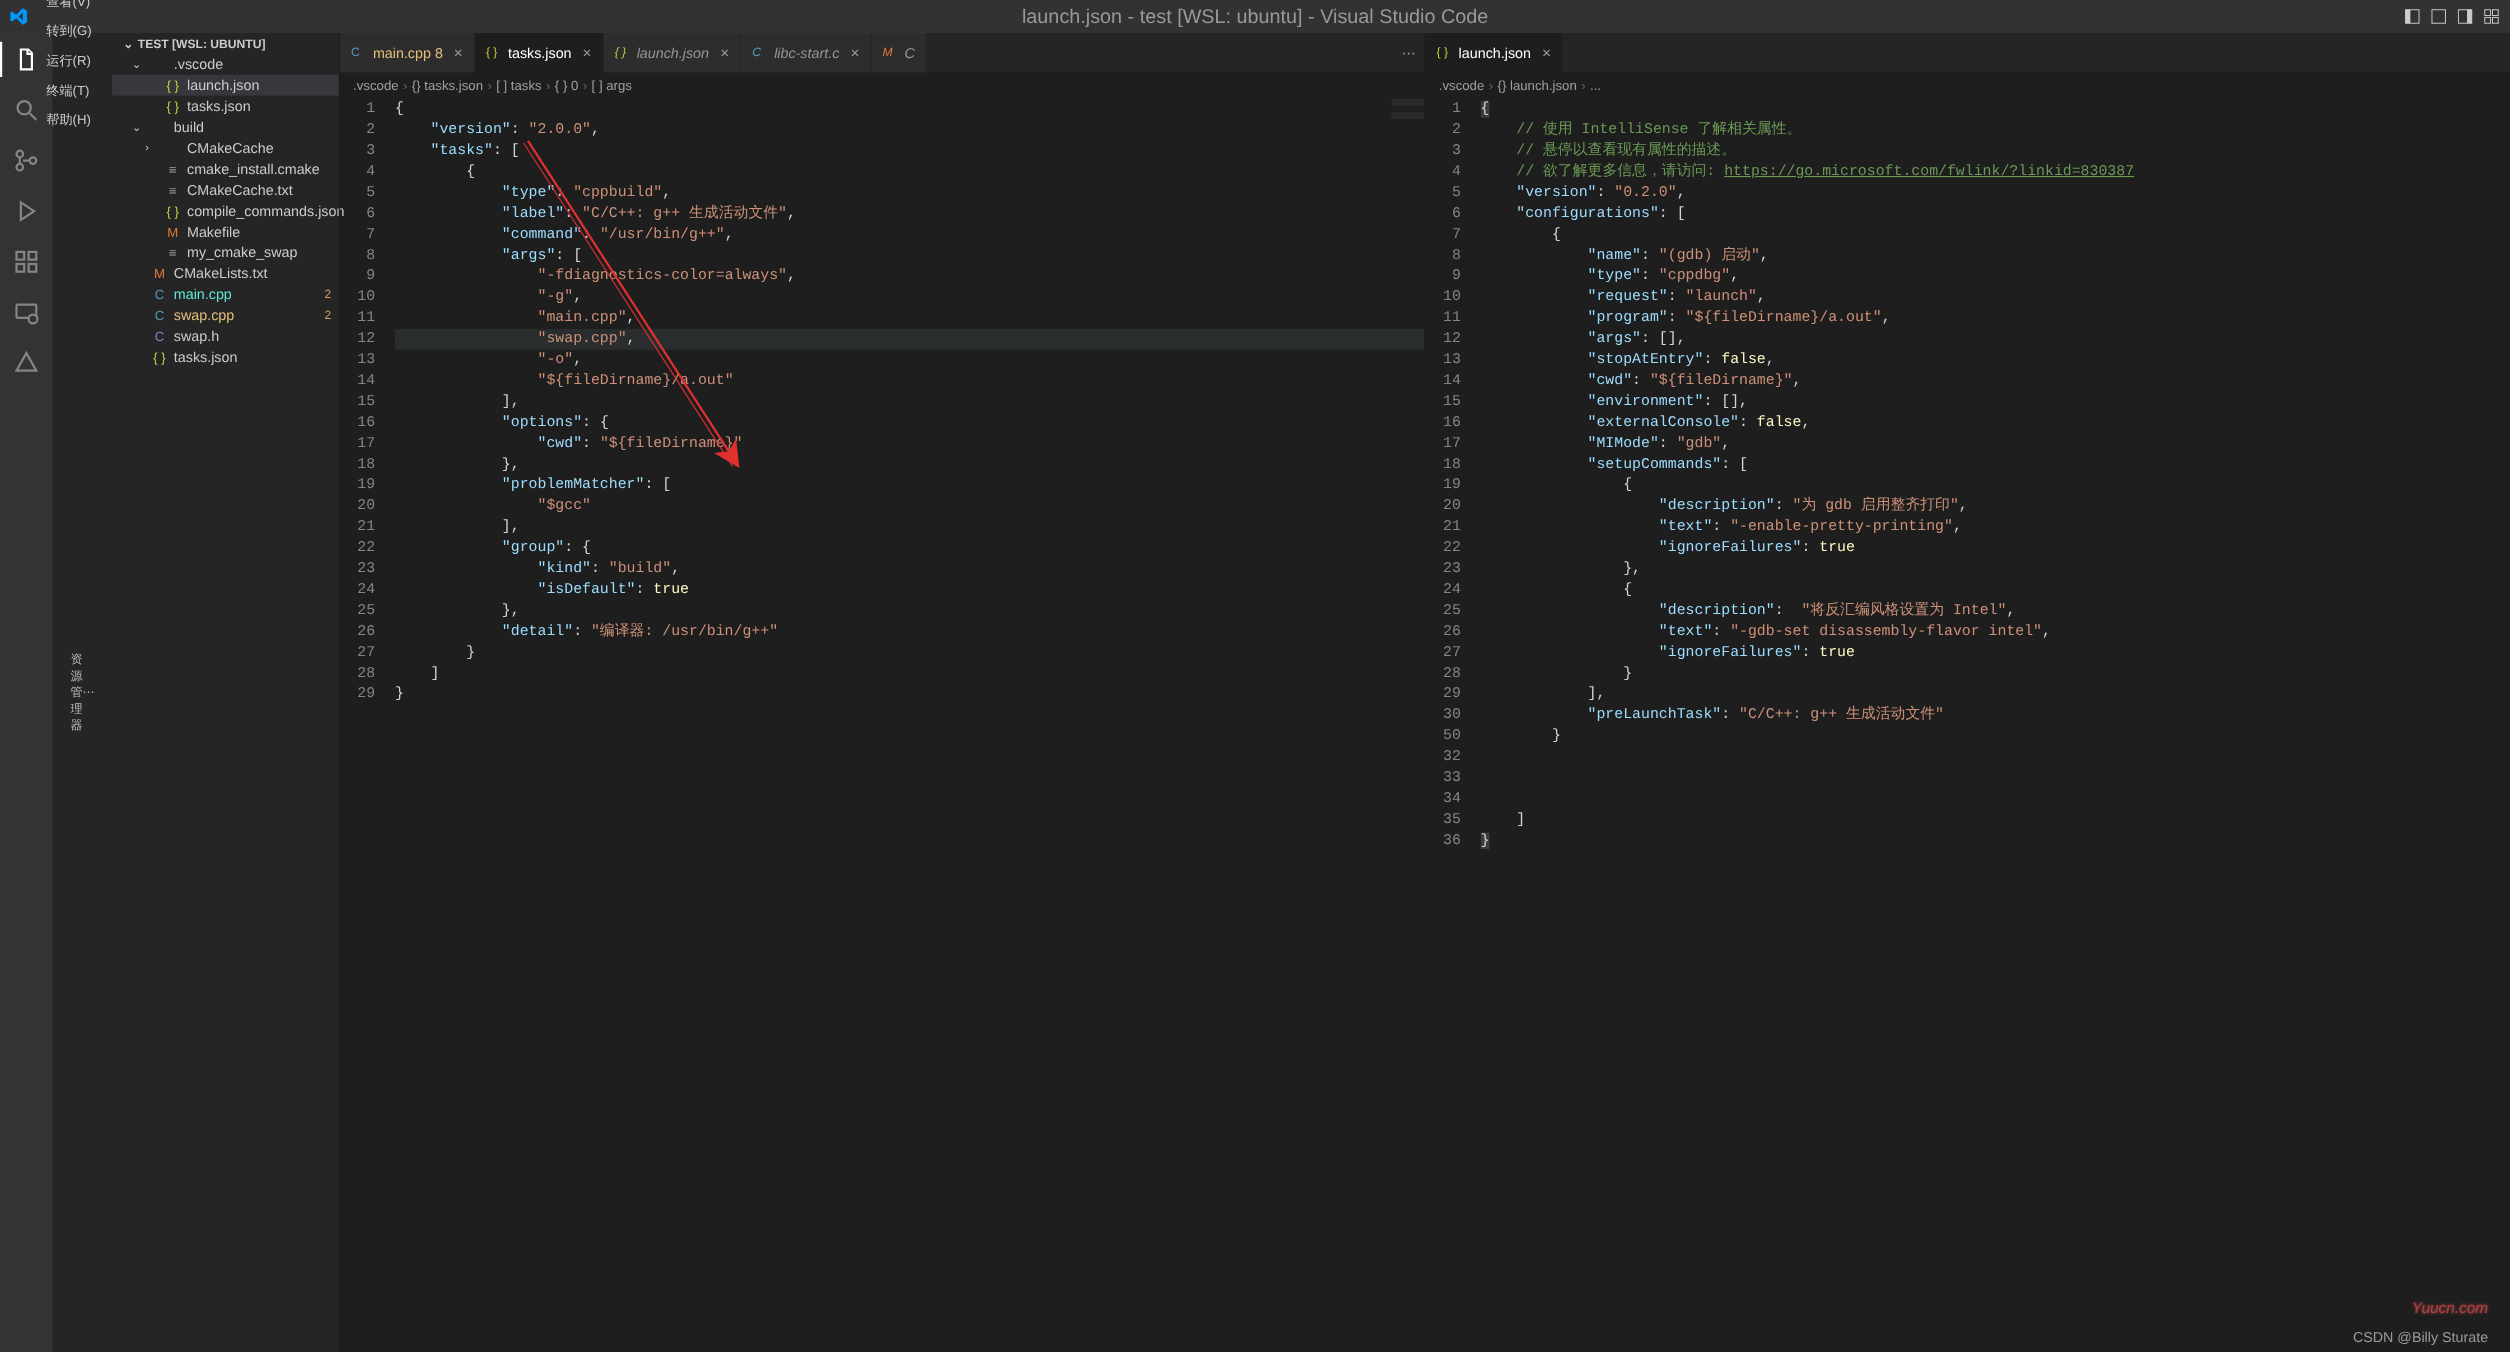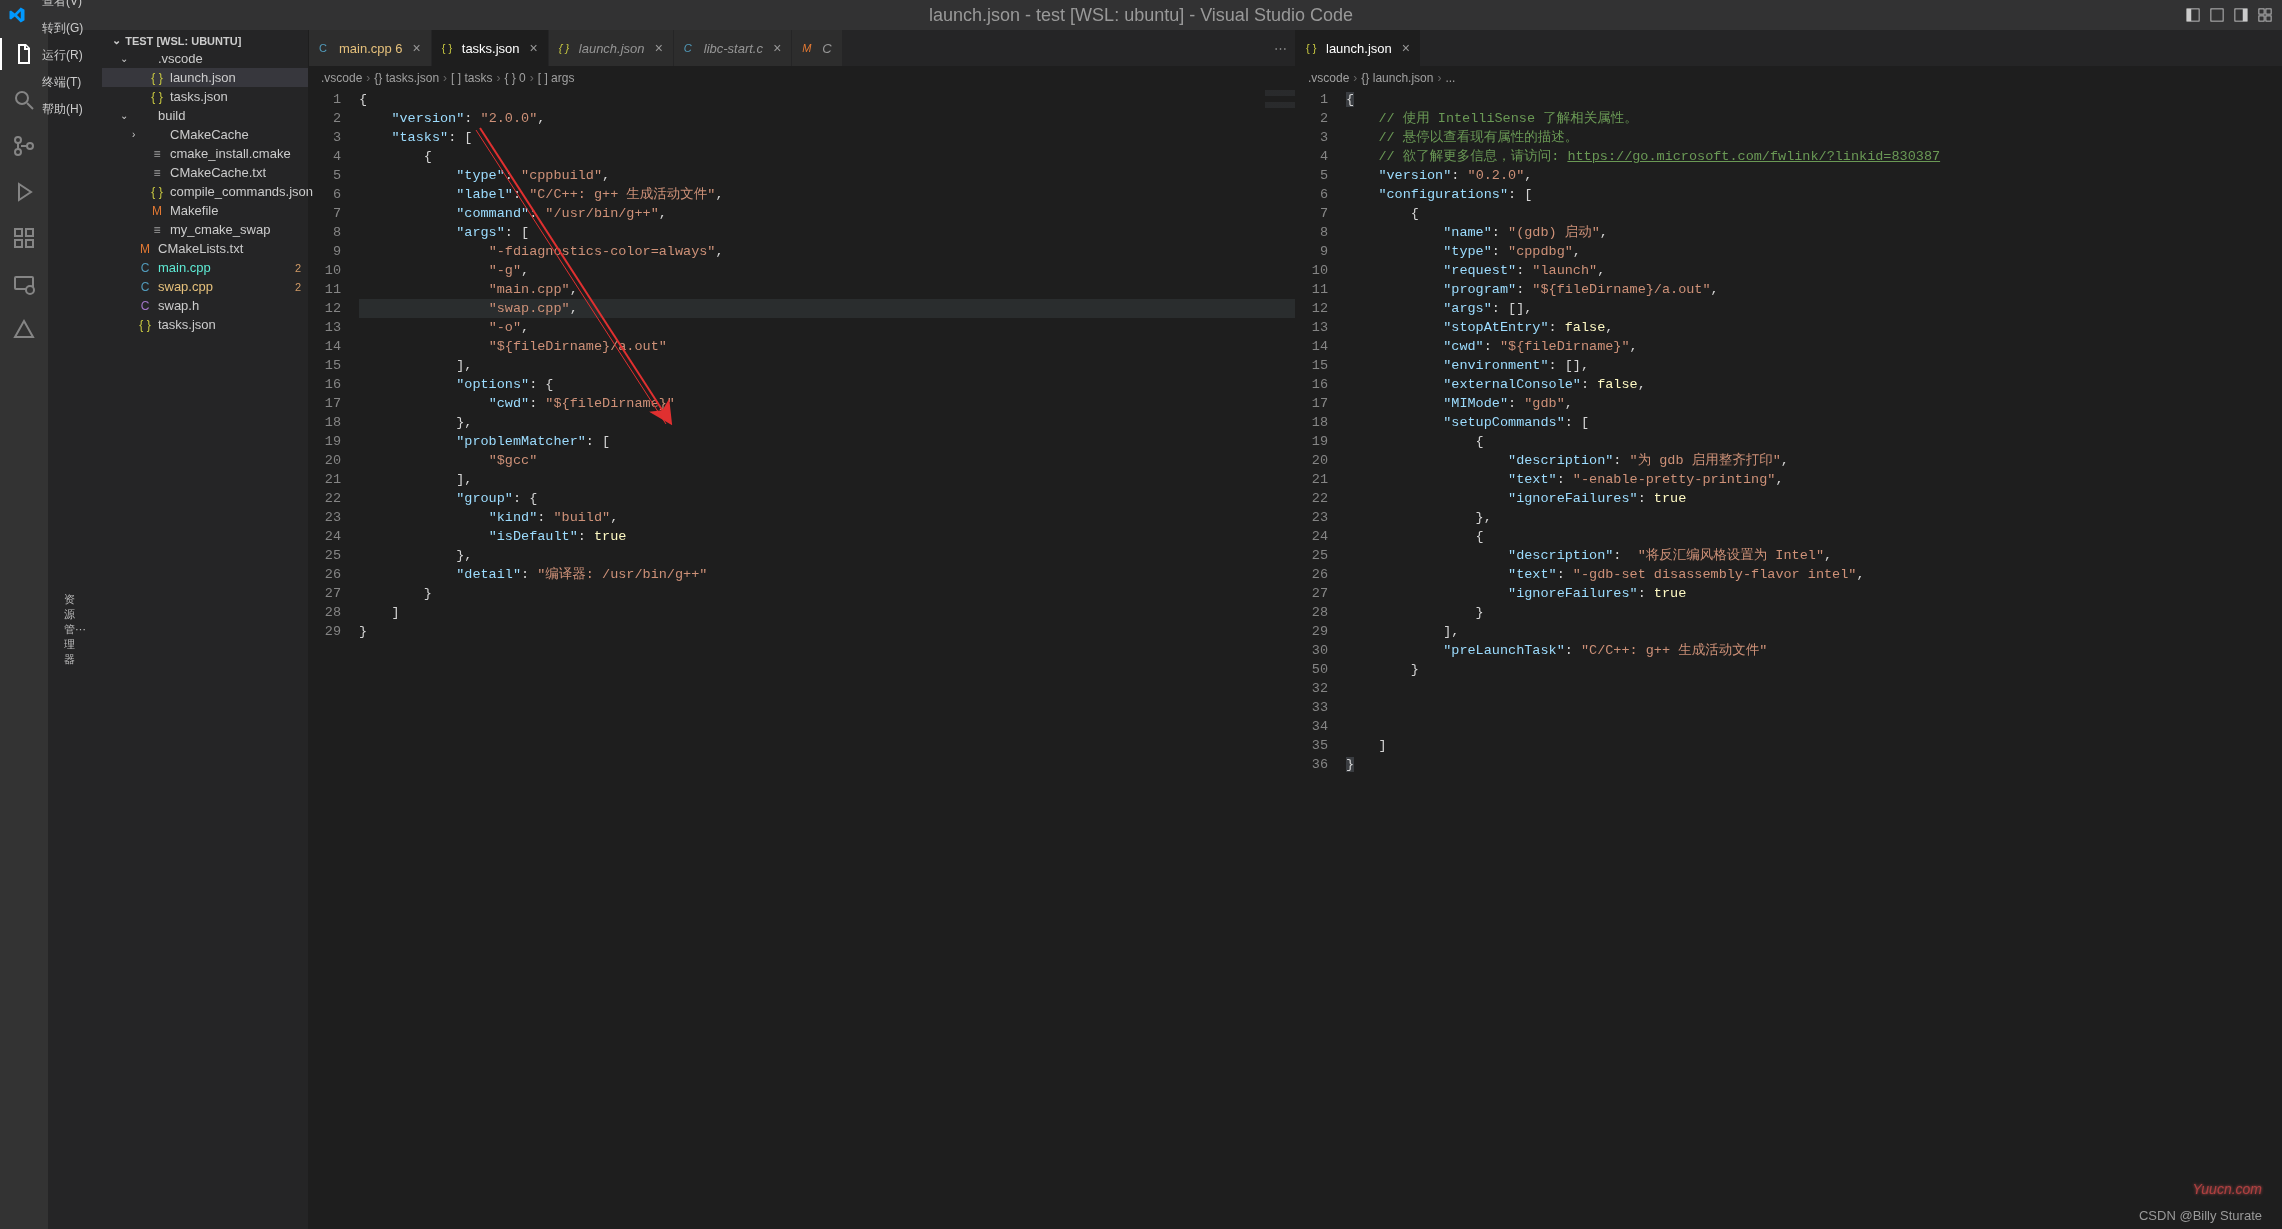--- a/index.html
+++ b/index.html
@@ -250,21 +250,21 @@
         </div>
     </div>
   </div>
 
   <div class="editors">
     <div class="editor-group" id="eg-left">
       <div class="minimap"></div>
     <div class="tabs">
           <div class="tab modified">
             <span class="tab-icon ic-cpp">C</span>
-            <span>main.cpp 6</span>
+            <span>main.cpp 8</span>
             <span class="close">×</span>
           </div>
           <div class="tab active">
             <span class="tab-icon ic-json">{ }</span>
             <span>tasks.json</span>
             <span class="close">×</span>
           </div>
           <div class="tab" style="font-style: italic;">
             <span class="tab-icon ic-json">{ }</span>
             <span>launch.json</span>

